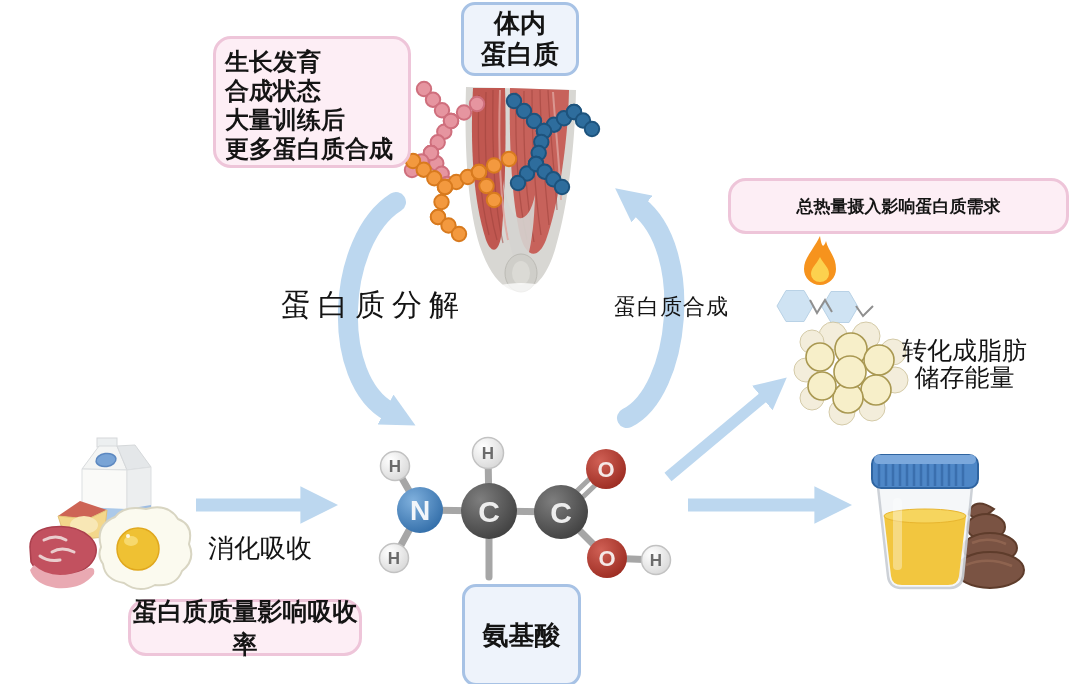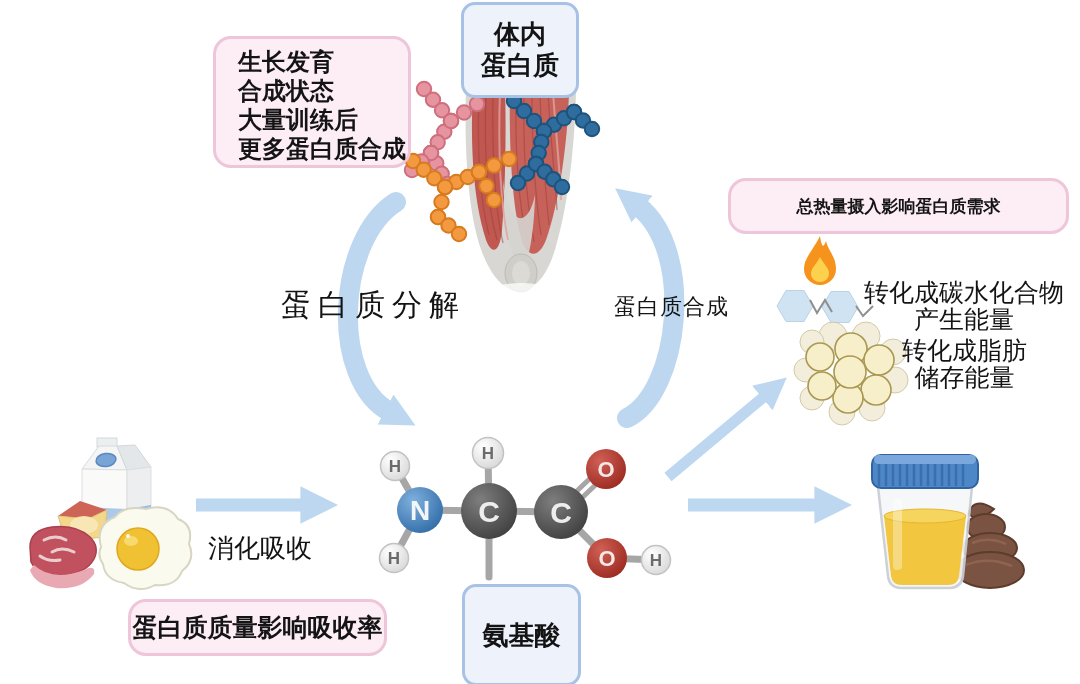--- a/index.html
+++ b/index.html
@@ -3,24 +3,24 @@
 <meta charset="utf-8">
 <style>
   html,body{margin:0;padding:0;background:#fff;}
   .stage{position:relative;width:1080px;height:684px;background:#ffffff;overflow:hidden;
          font-family:"Liberation Sans",sans-serif;color:#141414;}
   .art{position:absolute;left:0;top:0;}
   .box{position:absolute;box-sizing:border-box;font-weight:bold;white-space:pre-line;z-index:3;}
   .pinkbox{background:#fdeef5;border:3px solid #eec5d9;border-radius:18px;}
   .bluebox{background:#eef3fb;border:3px solid #a7c2e5;border-radius:14px;}
   .flexc{display:flex;align-items:center;justify-content:center;text-align:center;}
-  .growth{left:213px;top:36px;width:198px;height:132px;font-size:24px;line-height:29px;padding:8px 0 0 22px;}
-  .bodyprotein{left:461px;top:2px;width:118px;height:96px;font-size:26px;line-height:31px;}
+  .growth{left:213px;top:36px;width:198px;height:132px;font-size:24px;line-height:29px;padding:8px 0 0 9px;}
+  .bodyprotein{left:461px;top:2px;width:118px;height:74px;font-size:26px;line-height:31px;}
   .calorie{left:728px;top:178px;width:341px;height:56px;font-size:17px;}
-  .quality{left:128px;top:599px;width:259px;height:57px;font-size:25px;}
+  .quality{left:128px;top:599px;width:234px;height:57px;font-size:25px;}
   .amino{left:462px;top:584px;width:119px;height:102px;font-size:26px;}
   .lbl{position:absolute;font-weight:normal;white-space:pre-line;z-index:3;}
   .breakdown{left:281px;top:285px;font-size:30px;letter-spacing:7px;}
   .synthesis{left:614px;top:292px;font-size:22px;letter-spacing:1px;}
   .digestion{left:208px;top:531px;font-size:26px;}
   .excretion{left:712px;top:547px;width:118px;font-size:26px;line-height:29px;text-align:center;}
   .tocarb{left:858px;top:279px;width:212px;font-size:25px;line-height:27px;text-align:center;}
   .tofat{left:872px;top:337px;width:185px;font-size:25px;line-height:27px;text-align:center;}
   .atomtxt{font-family:"Liberation Sans",sans-serif;font-weight:bold;text-anchor:middle;}
 </style>
@@ -285,18 +285,16 @@
 更多蛋白质合成</div>
 <div class="box bluebox bodyprotein flexc">体内
 蛋白质</div>
 <div class="box pinkbox calorie flexc">总热量摄入影响蛋白质需求</div>
 <div class="box pinkbox quality flexc">蛋白质质量影响吸收率</div>
 <div class="box bluebox amino flexc">氨基酸</div>
 
 <div class="lbl breakdown">蛋白质分解</div>
 <div class="lbl synthesis">蛋白质合成</div>
 <div class="lbl digestion">消化吸收</div>
-<div class="lbl tocarb">转化成碳水化合物
-产生能量</div>
 <div class="lbl tofat">转化成脂肪
 储存能量</div>
 
 </div>
 
 </body></html>

